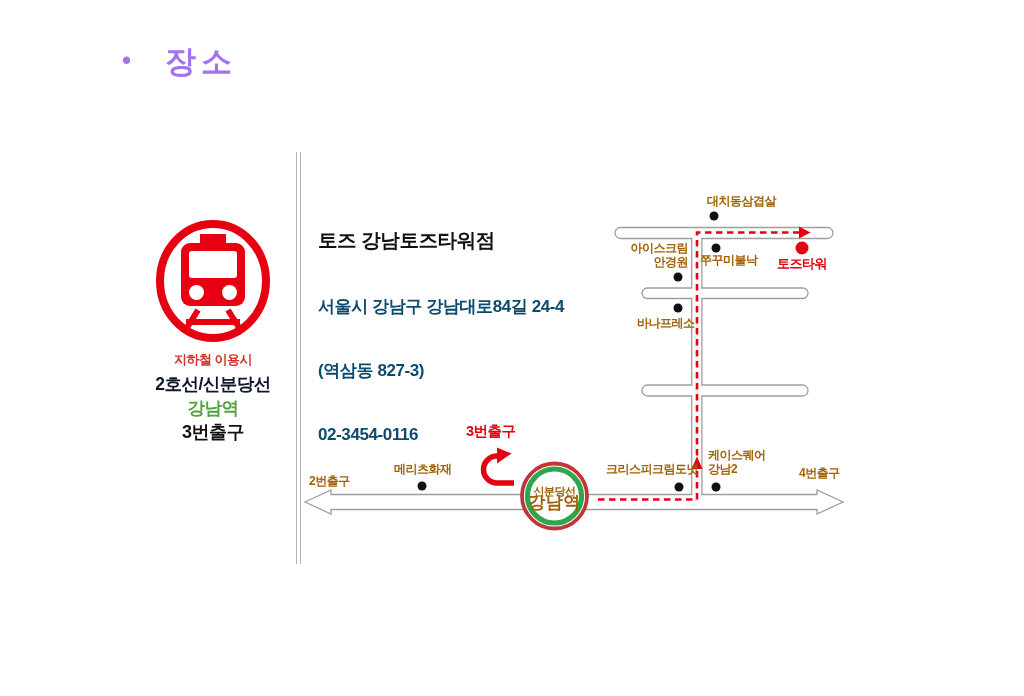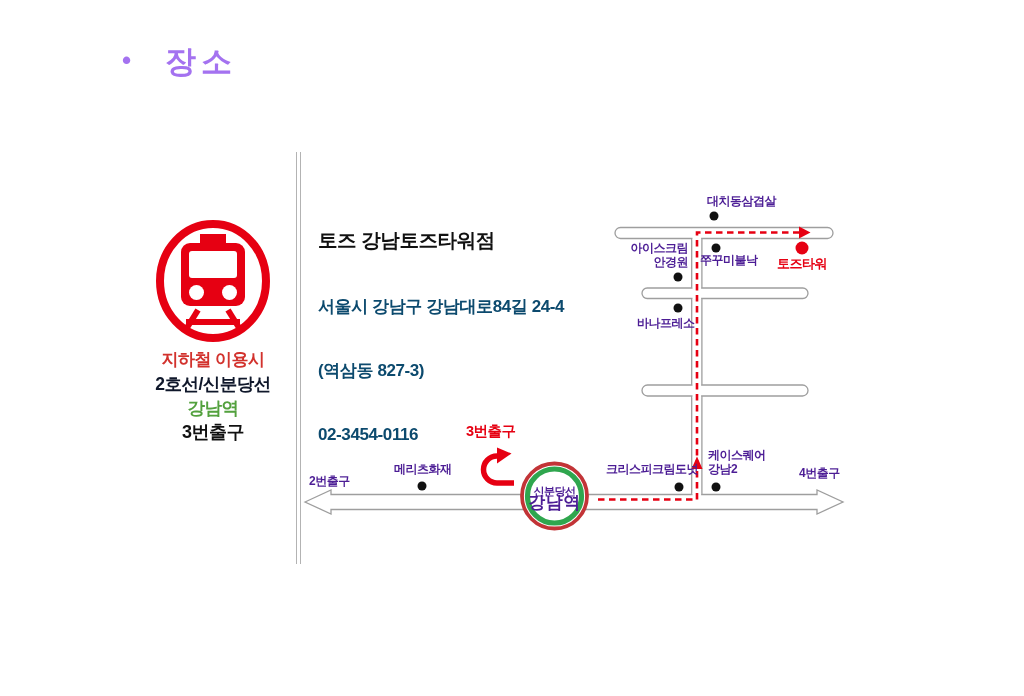--- a/index.html
+++ b/index.html
@@ -20,33 +20,33 @@
     position:absolute;left:132px;top:113px;font-size:18px;font-weight:600;color:#222;
     letter-spacing:-0.3px;
   }
   
   .divider{
     position:absolute;left:296px;top:152px;height:412px;width:3px;
     border-left:1.4px solid #b3b3b3;border-right:1.4px solid #b3b3b3;
   }
   
   .transit-text{position:absolute;left:123px;top:348px;width:180px;text-align:center;line-height:24px;}
-  .transit-text .t-usage{color:#d2322d;font-size:17px;font-weight:800;letter-spacing:-0.5px;}
+  .transit-text .t-usage{color:#d2322d;font-size:13px;font-weight:800;letter-spacing:-0.5px;}
   .transit-text .t-line{color:#0f172a;font-size:17.5px;font-weight:800;letter-spacing:-0.5px;}
   .transit-text .t-station{color:#53a13e;font-size:17.5px;font-weight:800;letter-spacing:-0.5px;}
   .transit-text .t-exit{color:#111;font-size:18px;font-weight:800;letter-spacing:-0.5px;}
   
   .venue{position:absolute;left:318px;top:227px;letter-spacing:-0.4px;}
   .venue .v-name{font-size:19.5px;font-weight:800;color:#111;margin-bottom:7px;}
   .venue .v-line{font-size:17px;font-weight:600;color:#0c4a6e;line-height:22px;margin-top:42px;}
   
   .map-svg{position:absolute;left:0;top:0;}
   
   .mlabel{
-    position:absolute;font-size:12px;font-weight:700;color:#4c1d95;
+    position:absolute;font-size:12px;font-weight:700;color:#a16207;
     white-space:nowrap;letter-spacing:-0.5px;line-height:14px;
   }
   .mlabel.two-line span{display:block;}
   .lbl-icecream{left:600px;top:241px;width:88px;text-align:right;}
   .lbl-daechi{left:707px;top:194px;}
   .lbl-jjukkumi{left:700px;top:253px;}
   .lbl-toz{left:777px;top:257px;color:#e60012;font-size:13px;}
   .lbl-bana{left:637px;top:316px;}
   .lbl-krispy{left:606px;top:462px;}
   .lbl-ksquare{left:708px;top:448px;}

